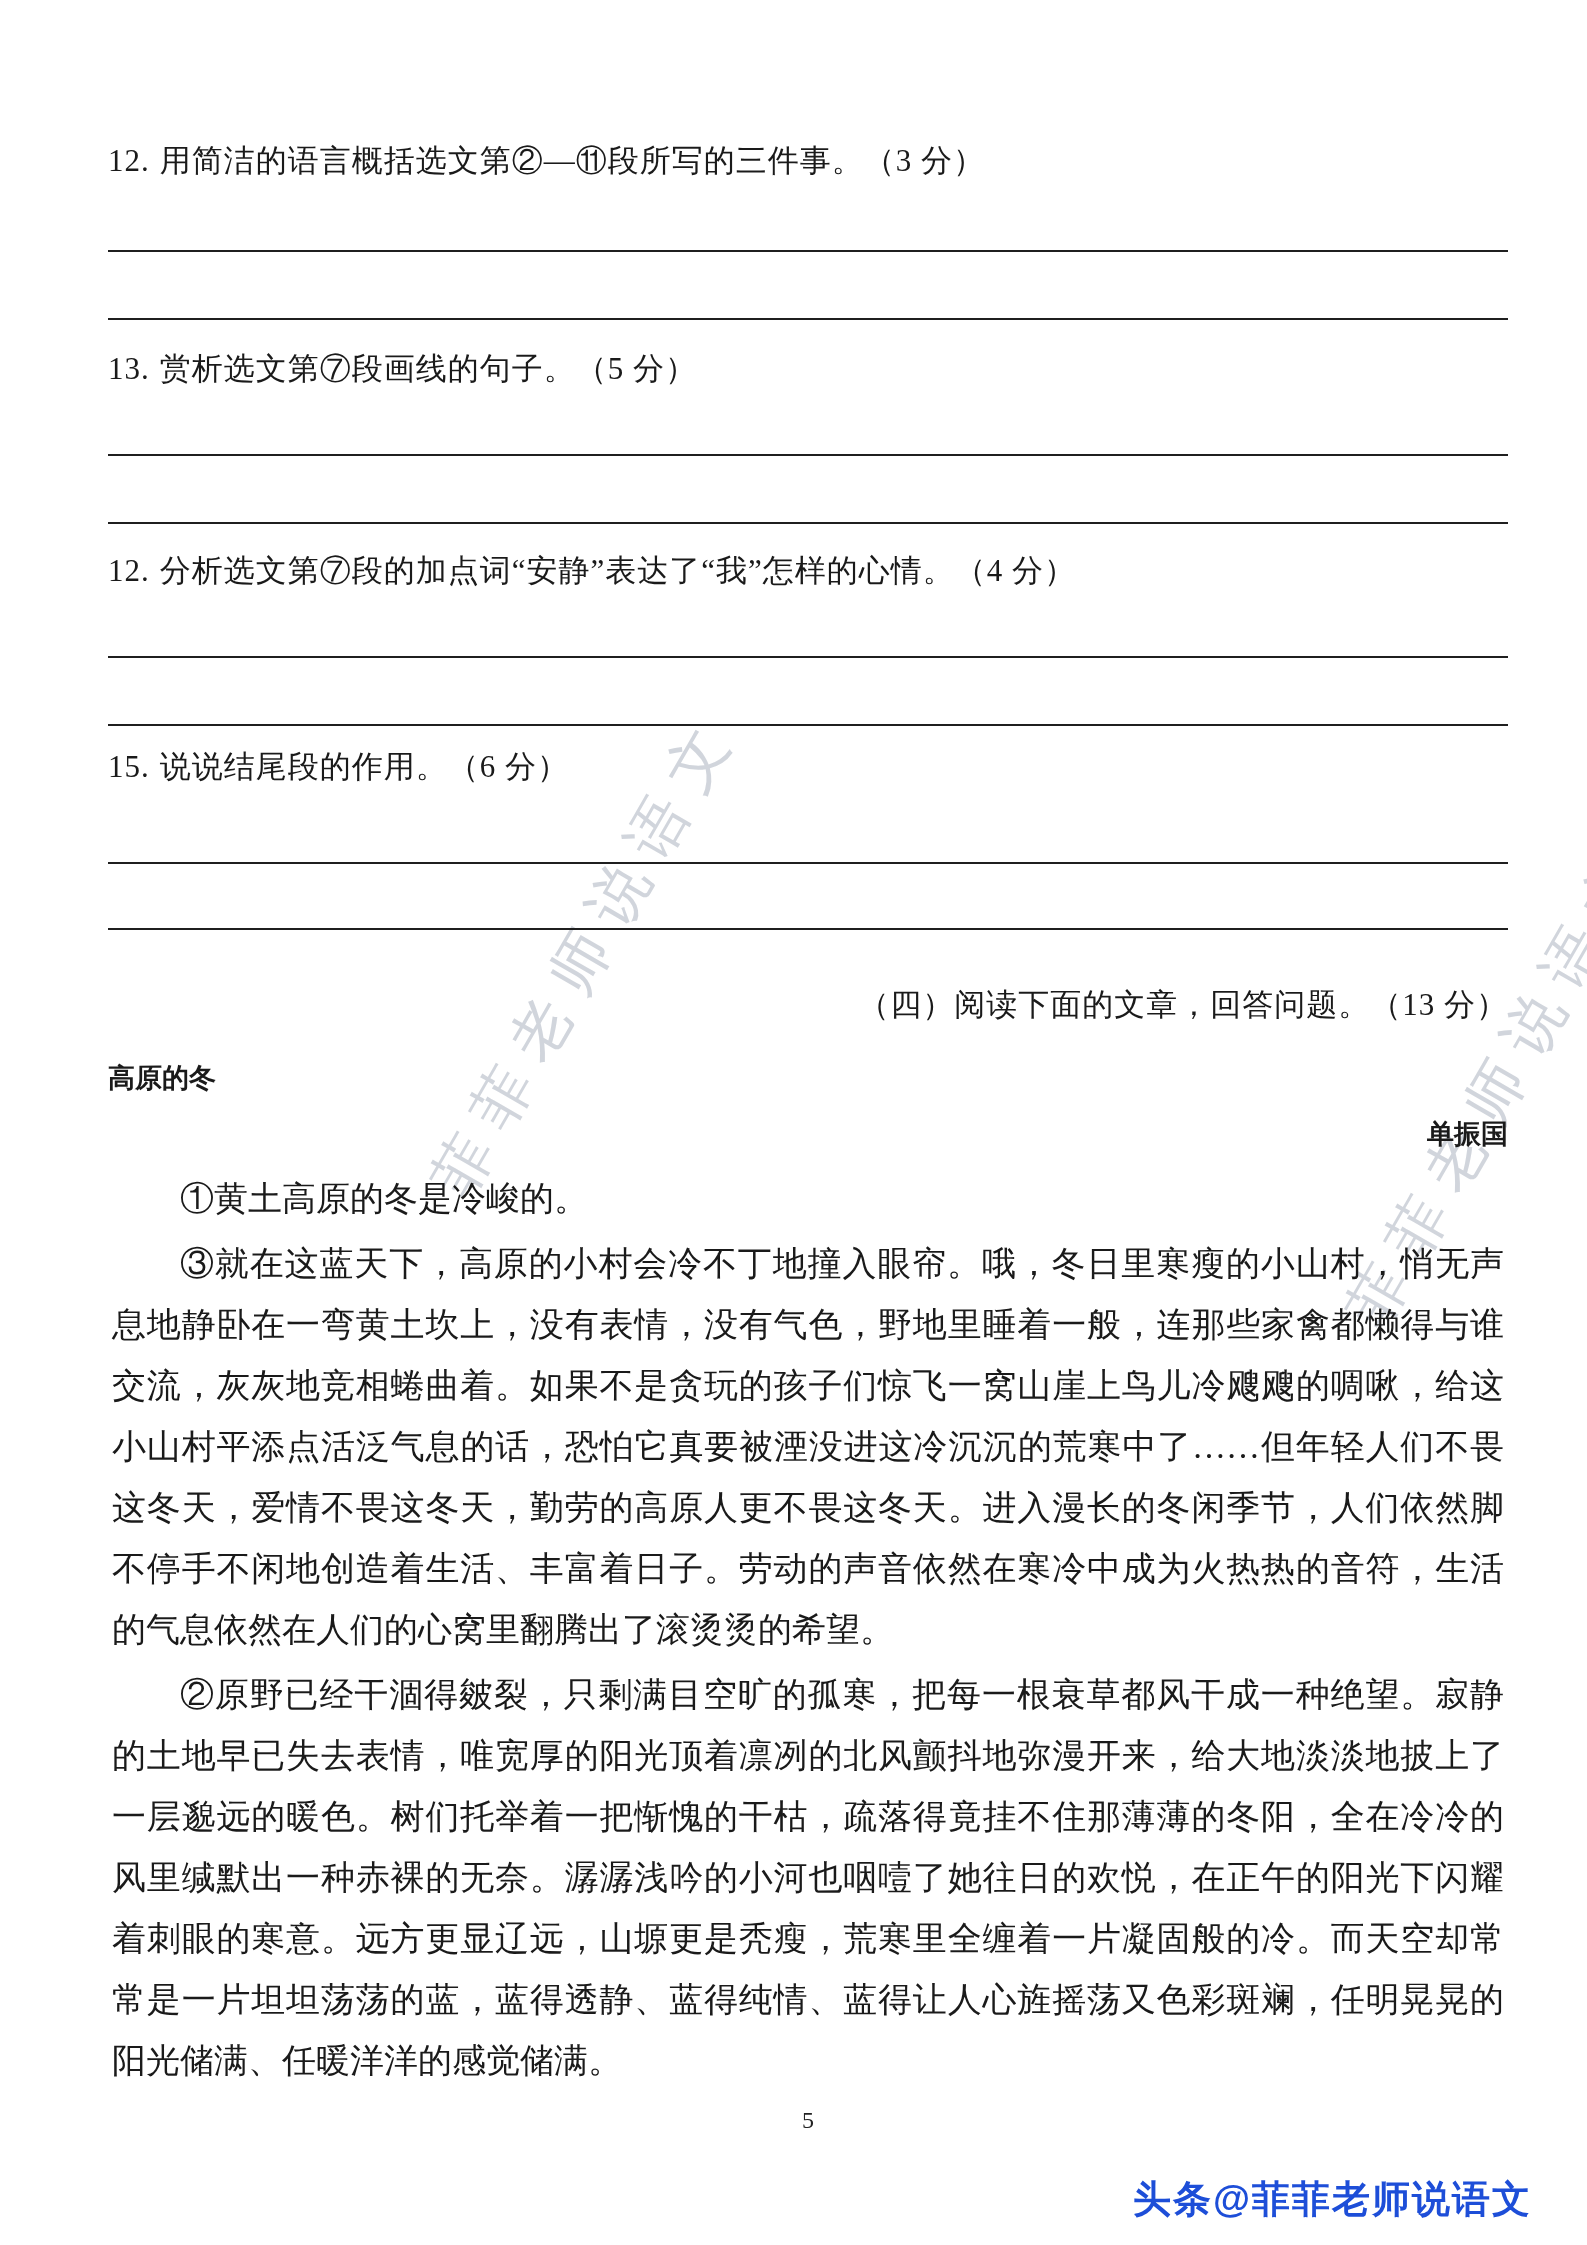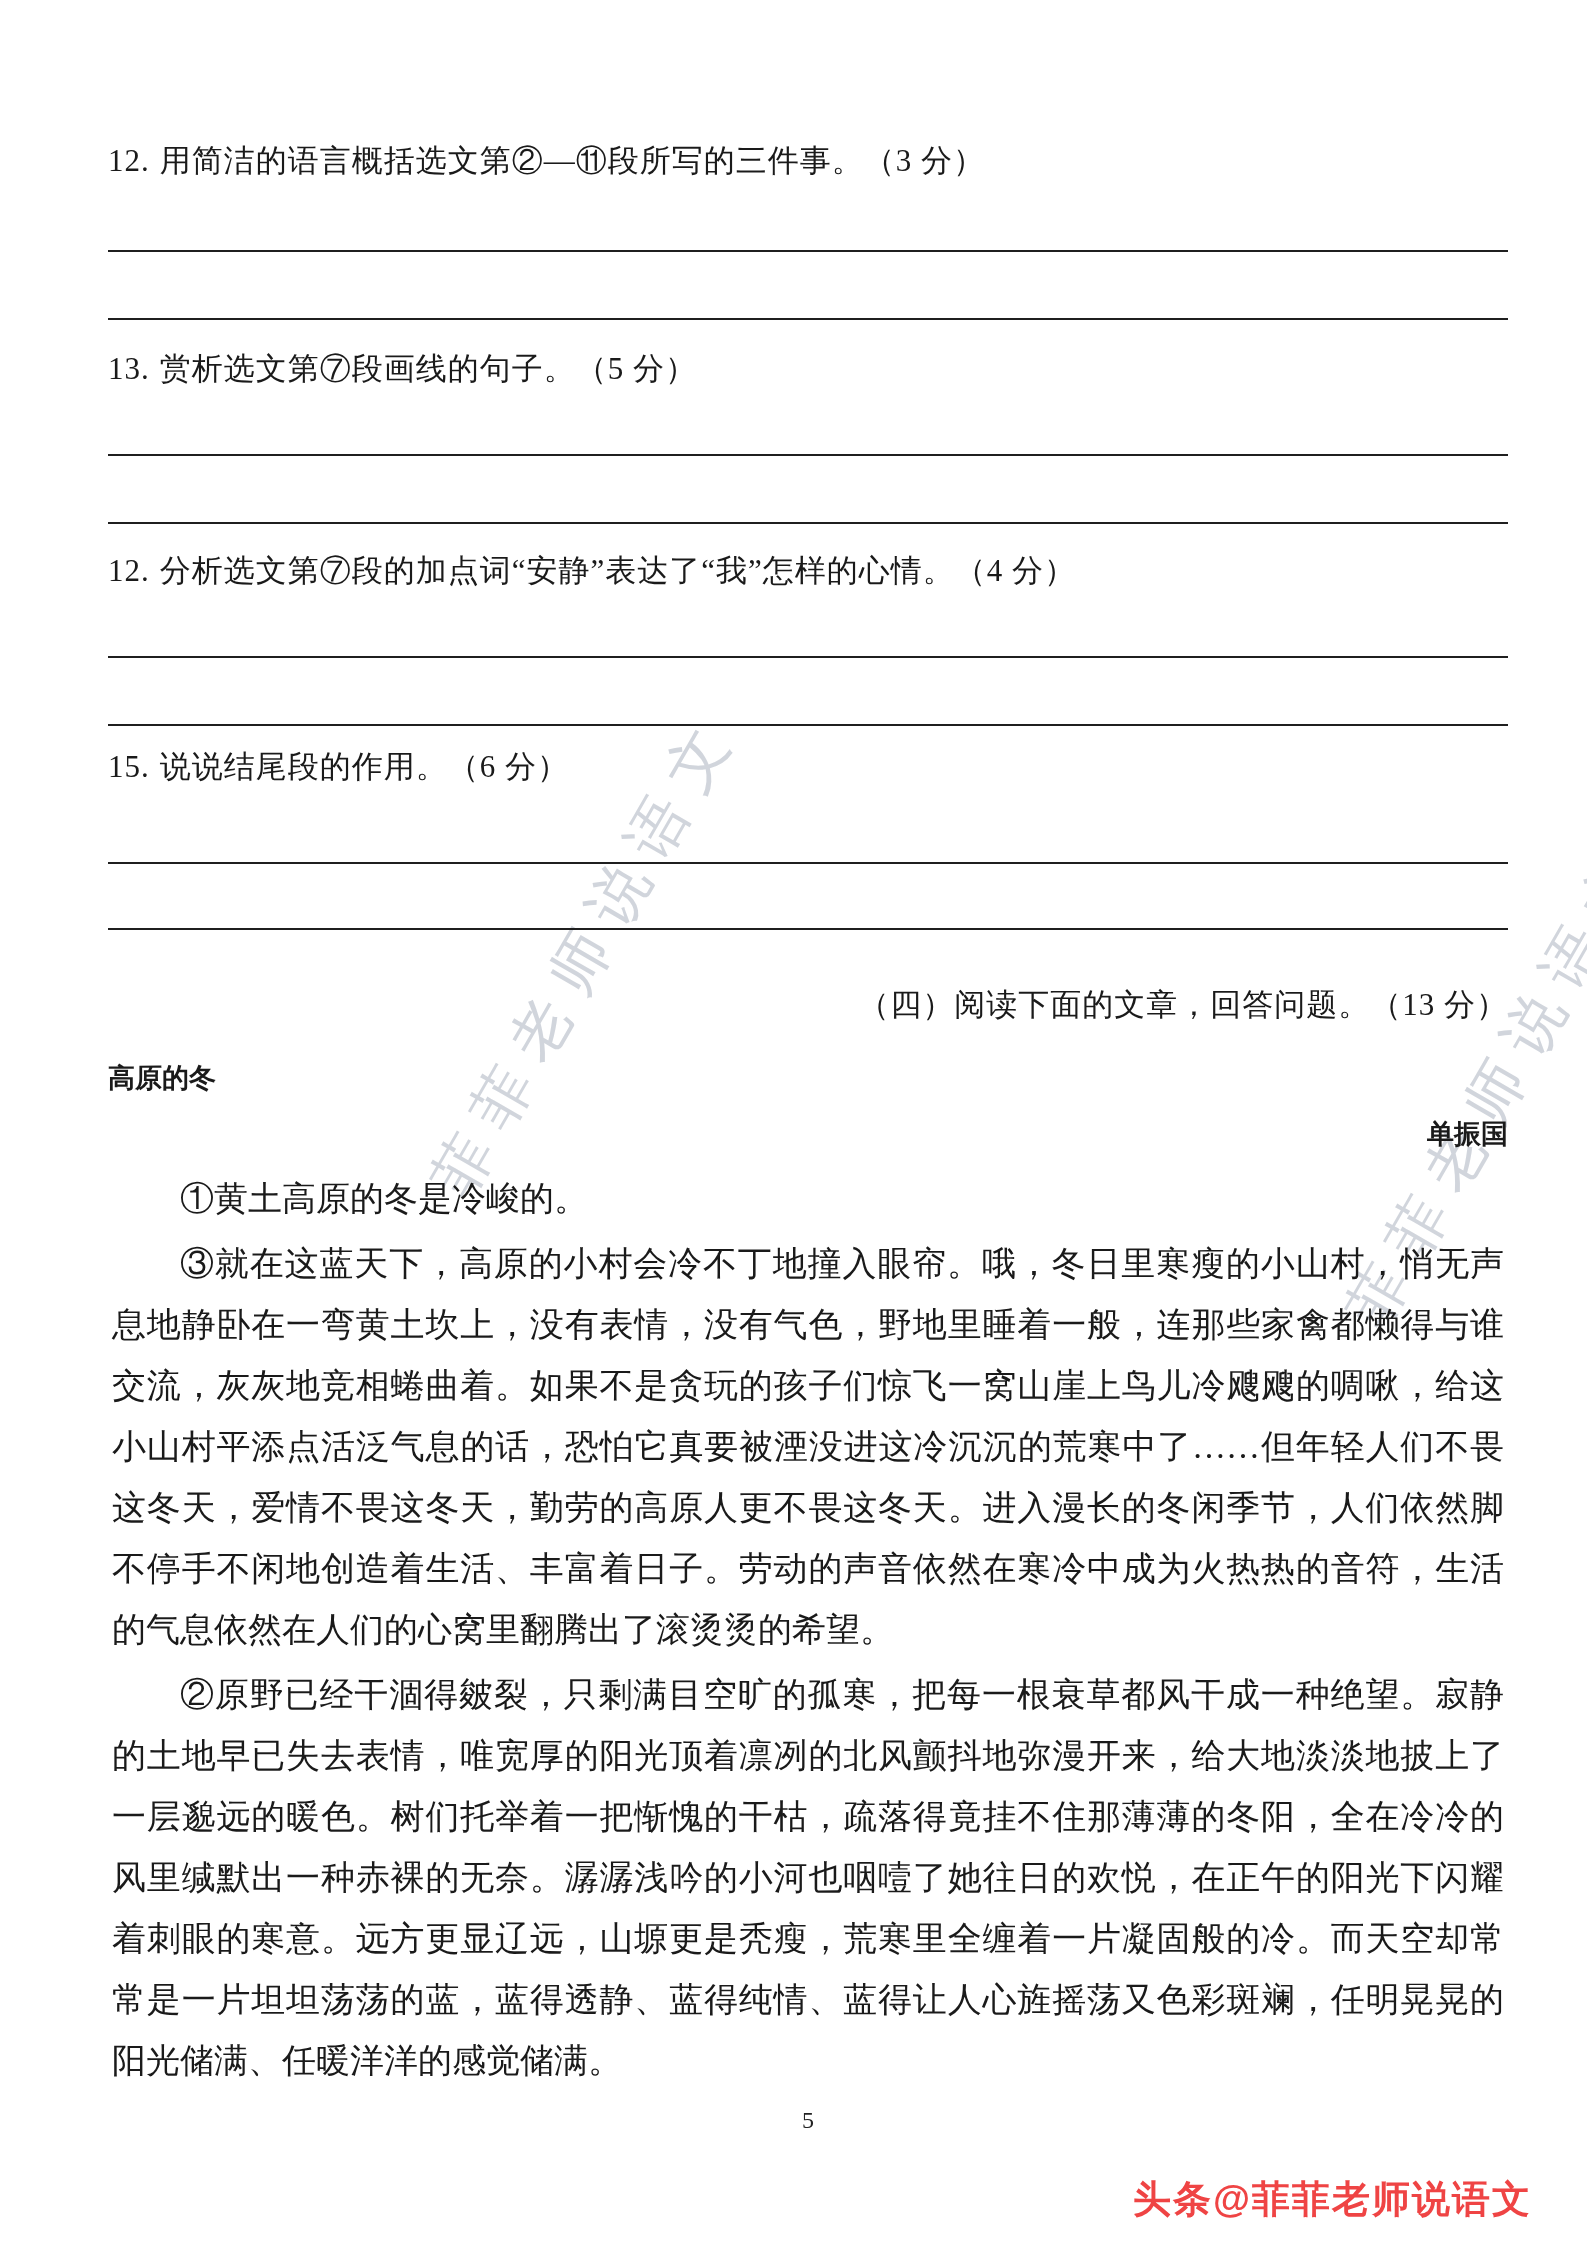--- a/index.html
+++ b/index.html
@@ -72,21 +72,21 @@
     line-height: 30px;
     color: #222;
   }
   .footer-handle {
     position: absolute;
     right: 55px;
     bottom: 20px;
     font-size: 38px;
     font-weight: bold;
     letter-spacing: 2px;
-    color: #ef4444;
+    color: #1d4ed8;
     font-family: "Liberation Sans", "DejaVu Sans", sans-serif;
     margin-left: 13px;
   }
   .watermark {
     position: absolute;
     white-space: nowrap;
     font-size: 60px;
     letter-spacing: 18px;
     color: rgba(172, 178, 192, 0.55);
     transform: translate(-50%, -50%) rotate(-60deg);

